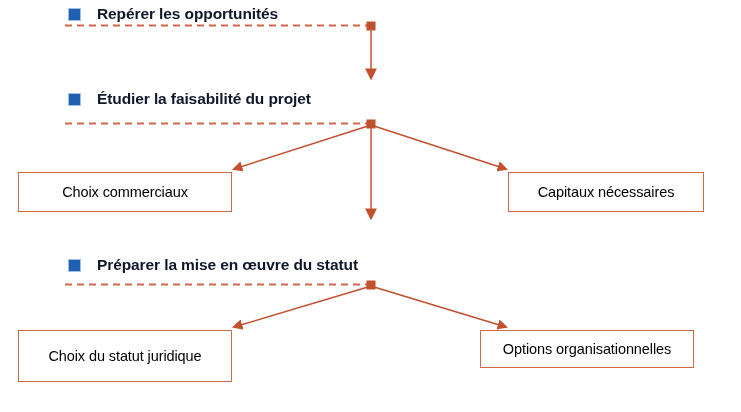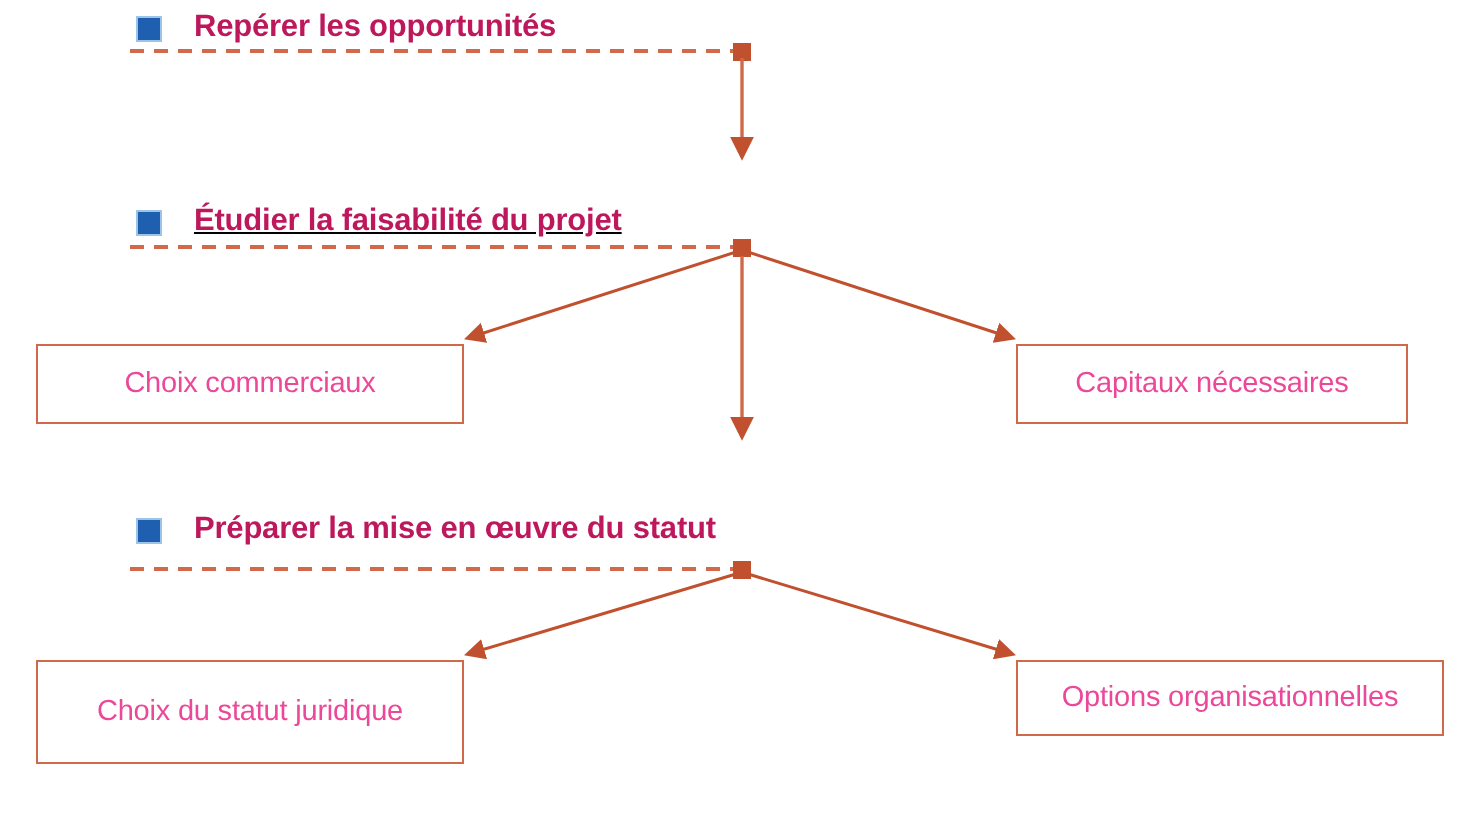--- a/index.html
+++ b/index.html
@@ -34,36 +34,36 @@
     width: 13px;
     height: 13px;
     background: #1F5FAF;
     border: 1px solid #9DC3E6;
     box-sizing: border-box;
     flex: 0 0 auto;
   }
   .heading-label {
     font-size: 15.5px;
     font-weight: bold;
-    color: #be185d;
+    color: #0f172a;
     margin-left: 16px;
     letter-spacing: -0.1px;
   }
   .node-box {
     position: absolute;
     box-sizing: border-box;
     border: 1.4px solid #D0694A;
     background: #ffffff;
     display: flex;
     align-items: center;
     justify-content: center;
   }
   .node-label {
     font-size: 14.5px;
-    color: #ec4899;
+    color: #000000;
     white-space: nowrap;
     letter-spacing: -0.1px;
   }
 </style>
 </head>
 <body>
 
 <div id="canvas">
 
   <svg class="svg-layer" viewBox="0 0 741 412" xmlns="http://www.w3.org/2000/svg">
@@ -89,21 +89,21 @@
 
     <line x1="368" y1="287" x2="234" y2="327" stroke="#C1502E" stroke-width="1.5" marker-end="url(#arrowhead)"></line>
     <line x1="374" y1="287" x2="506" y2="327" stroke="#C1502E" stroke-width="1.5" marker-end="url(#arrowhead)"></line>
   </svg>
 
   <div class="heading" style="left:68px; top:5px;">
     <span class="bullet"></span>
     <span class="heading-label">Repérer les opportunités</span>
   </div>
 
-  <div class="heading" style="left:68px; top:102px;text-decoration:underline;">
+  <div class="heading" style="left:68px; top:90px;">
     <span class="bullet"></span>
     <span class="heading-label">Étudier la faisabilité du projet</span>
   </div>
 
   <div class="heading" style="left:68px; top:256px;">
     <span class="bullet"></span>
     <span class="heading-label">Préparer la mise en œuvre du statut</span>
   </div>
 
   <div class="node-box" style="left:18px; top:172px; width:214px; height:40px;">
@@ -111,17 +111,17 @@
   </div>
 
   <div class="node-box" style="left:508px; top:172px; width:196px; height:40px;">
     <span class="node-label">Capitaux nécessaires</span>
   </div>
 
   <div class="node-box" style="left:18px; top:330px; width:214px; height:52px;">
     <span class="node-label">Choix du statut juridique</span>
   </div>
 
-  <div class="node-box" style="left:508px; top:330px; width:214px; height:38px;">
+  <div class="node-box" style="left:480px; top:330px; width:214px; height:38px;">
     <span class="node-label">Options organisationnelles</span>
   </div>
 
 </div>
 
 </body></html>

